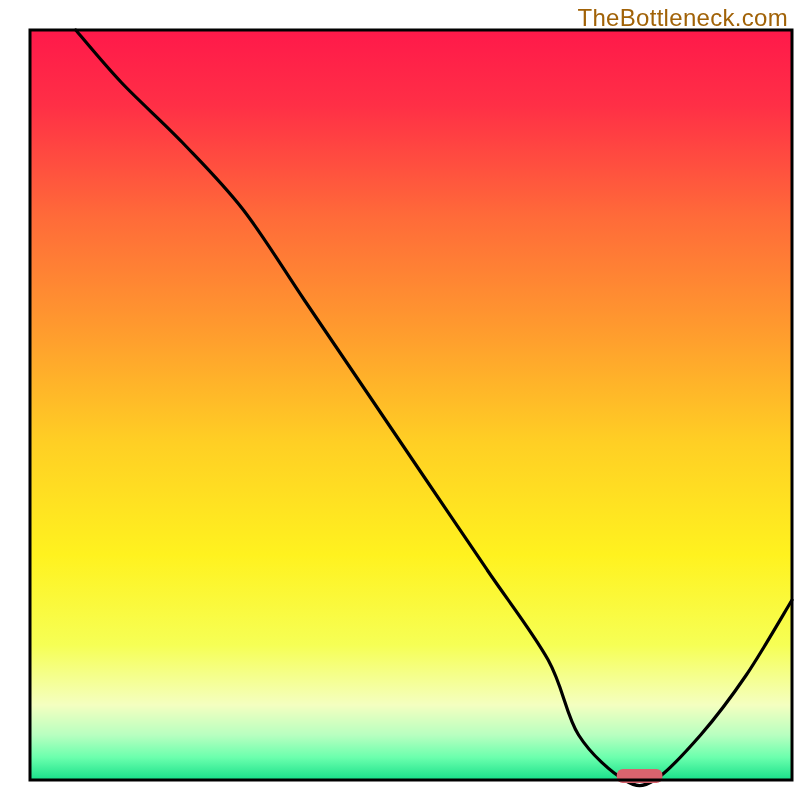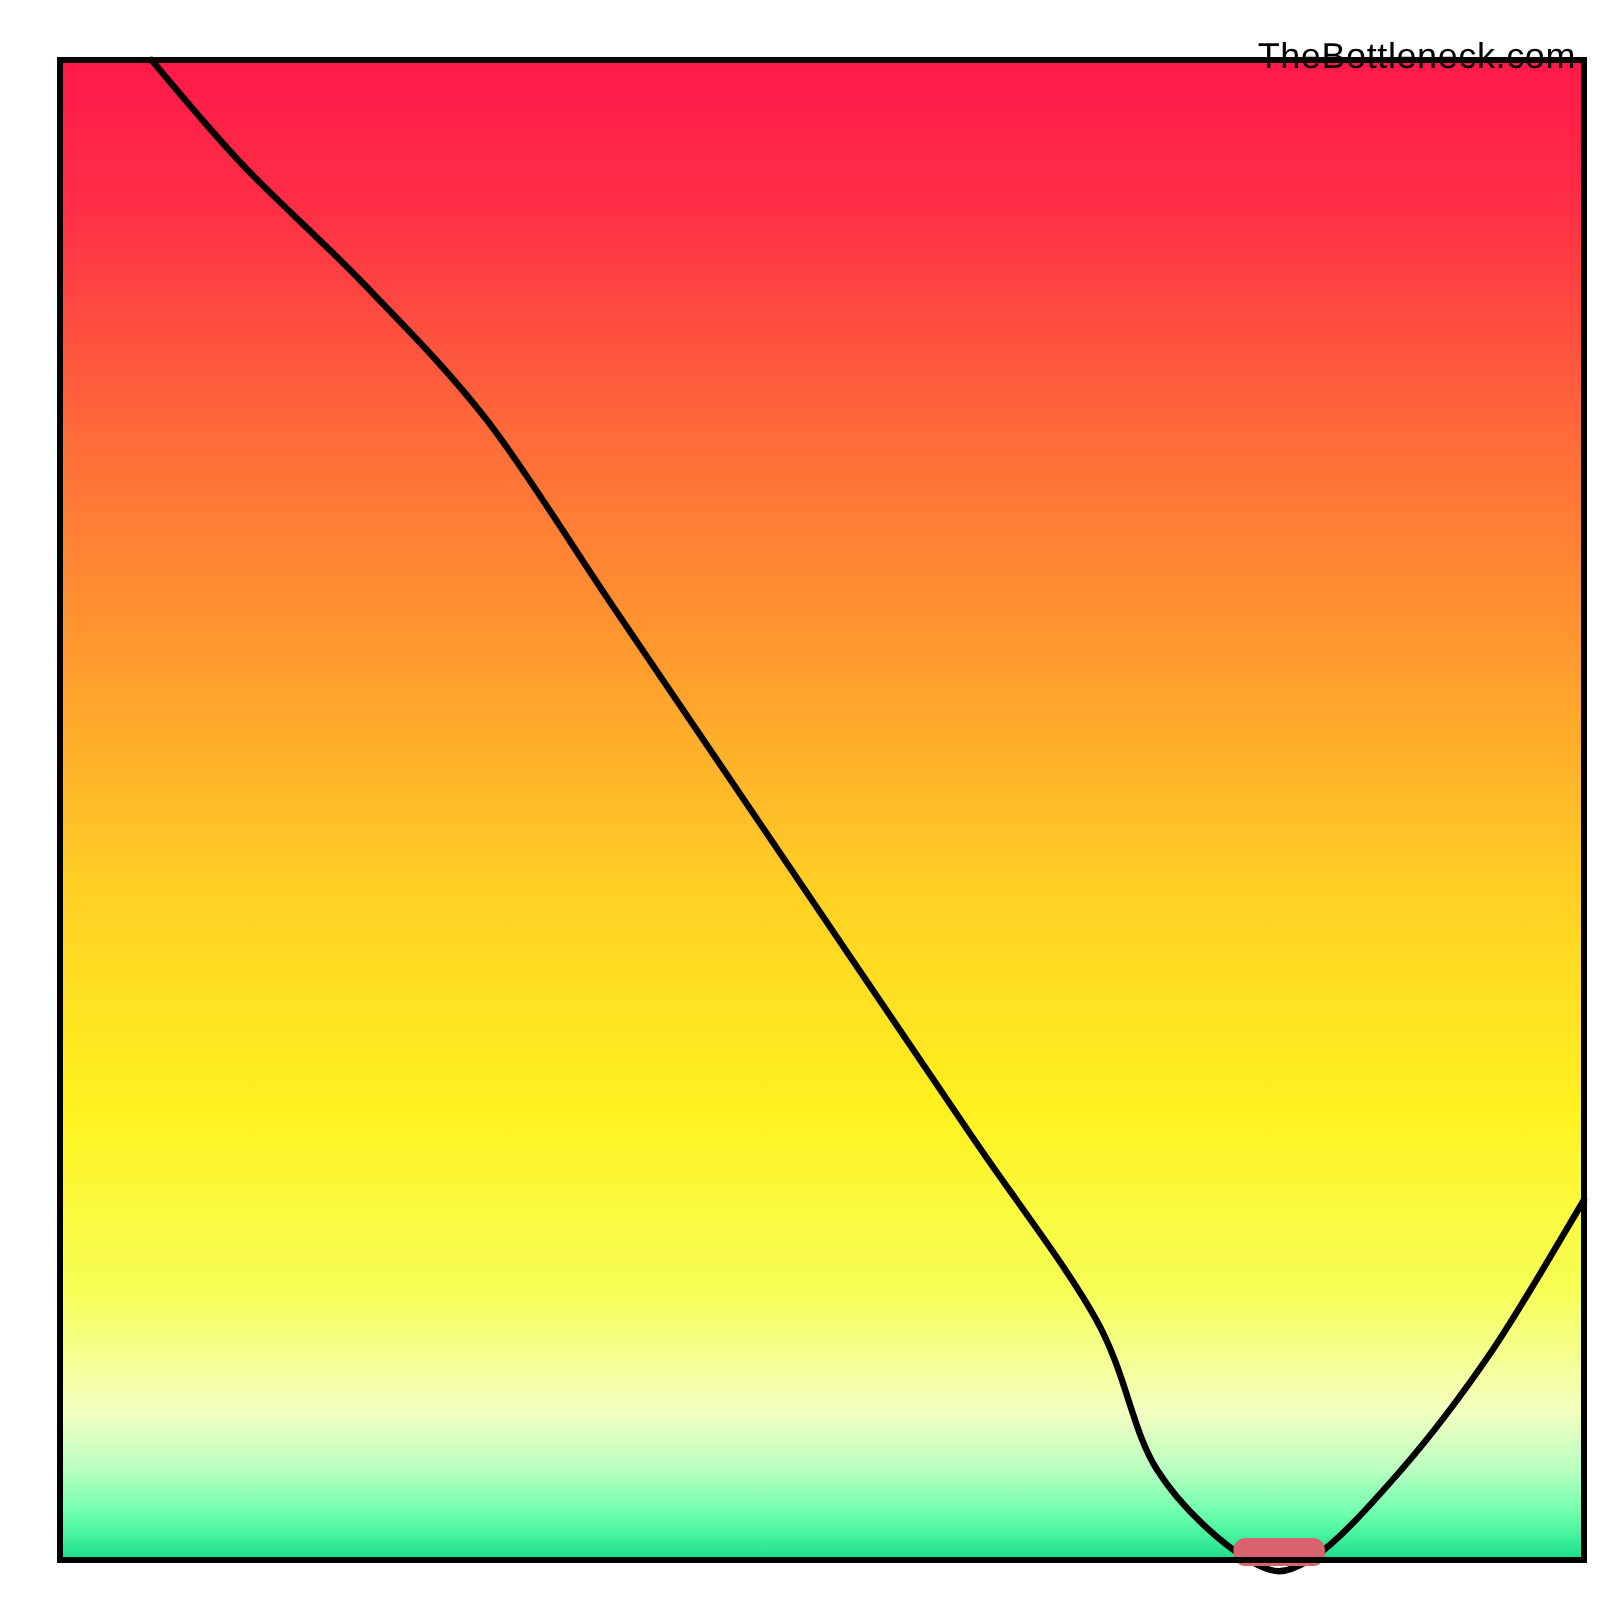--- a/index.html
+++ b/index.html
@@ -10,24 +10,24 @@
     background: #ffffff;
     font-family: Arial, Helvetica, sans-serif;
   }
   .container {
     position: relative;
     width: 800px;
     height: 800px;
   }
   .watermark {
     position: absolute;
-    top: 18px;
+    top: 4px;
     right: 12px;
-    color: #000000;
-    font-size: 18px;
+    color: #a16207;
+    font-size: 24px;
     font-weight: 400;
     letter-spacing: 0.3px;
   }
   svg {
     display: block;
   }
 </style>
 </head>
 <body>
 

